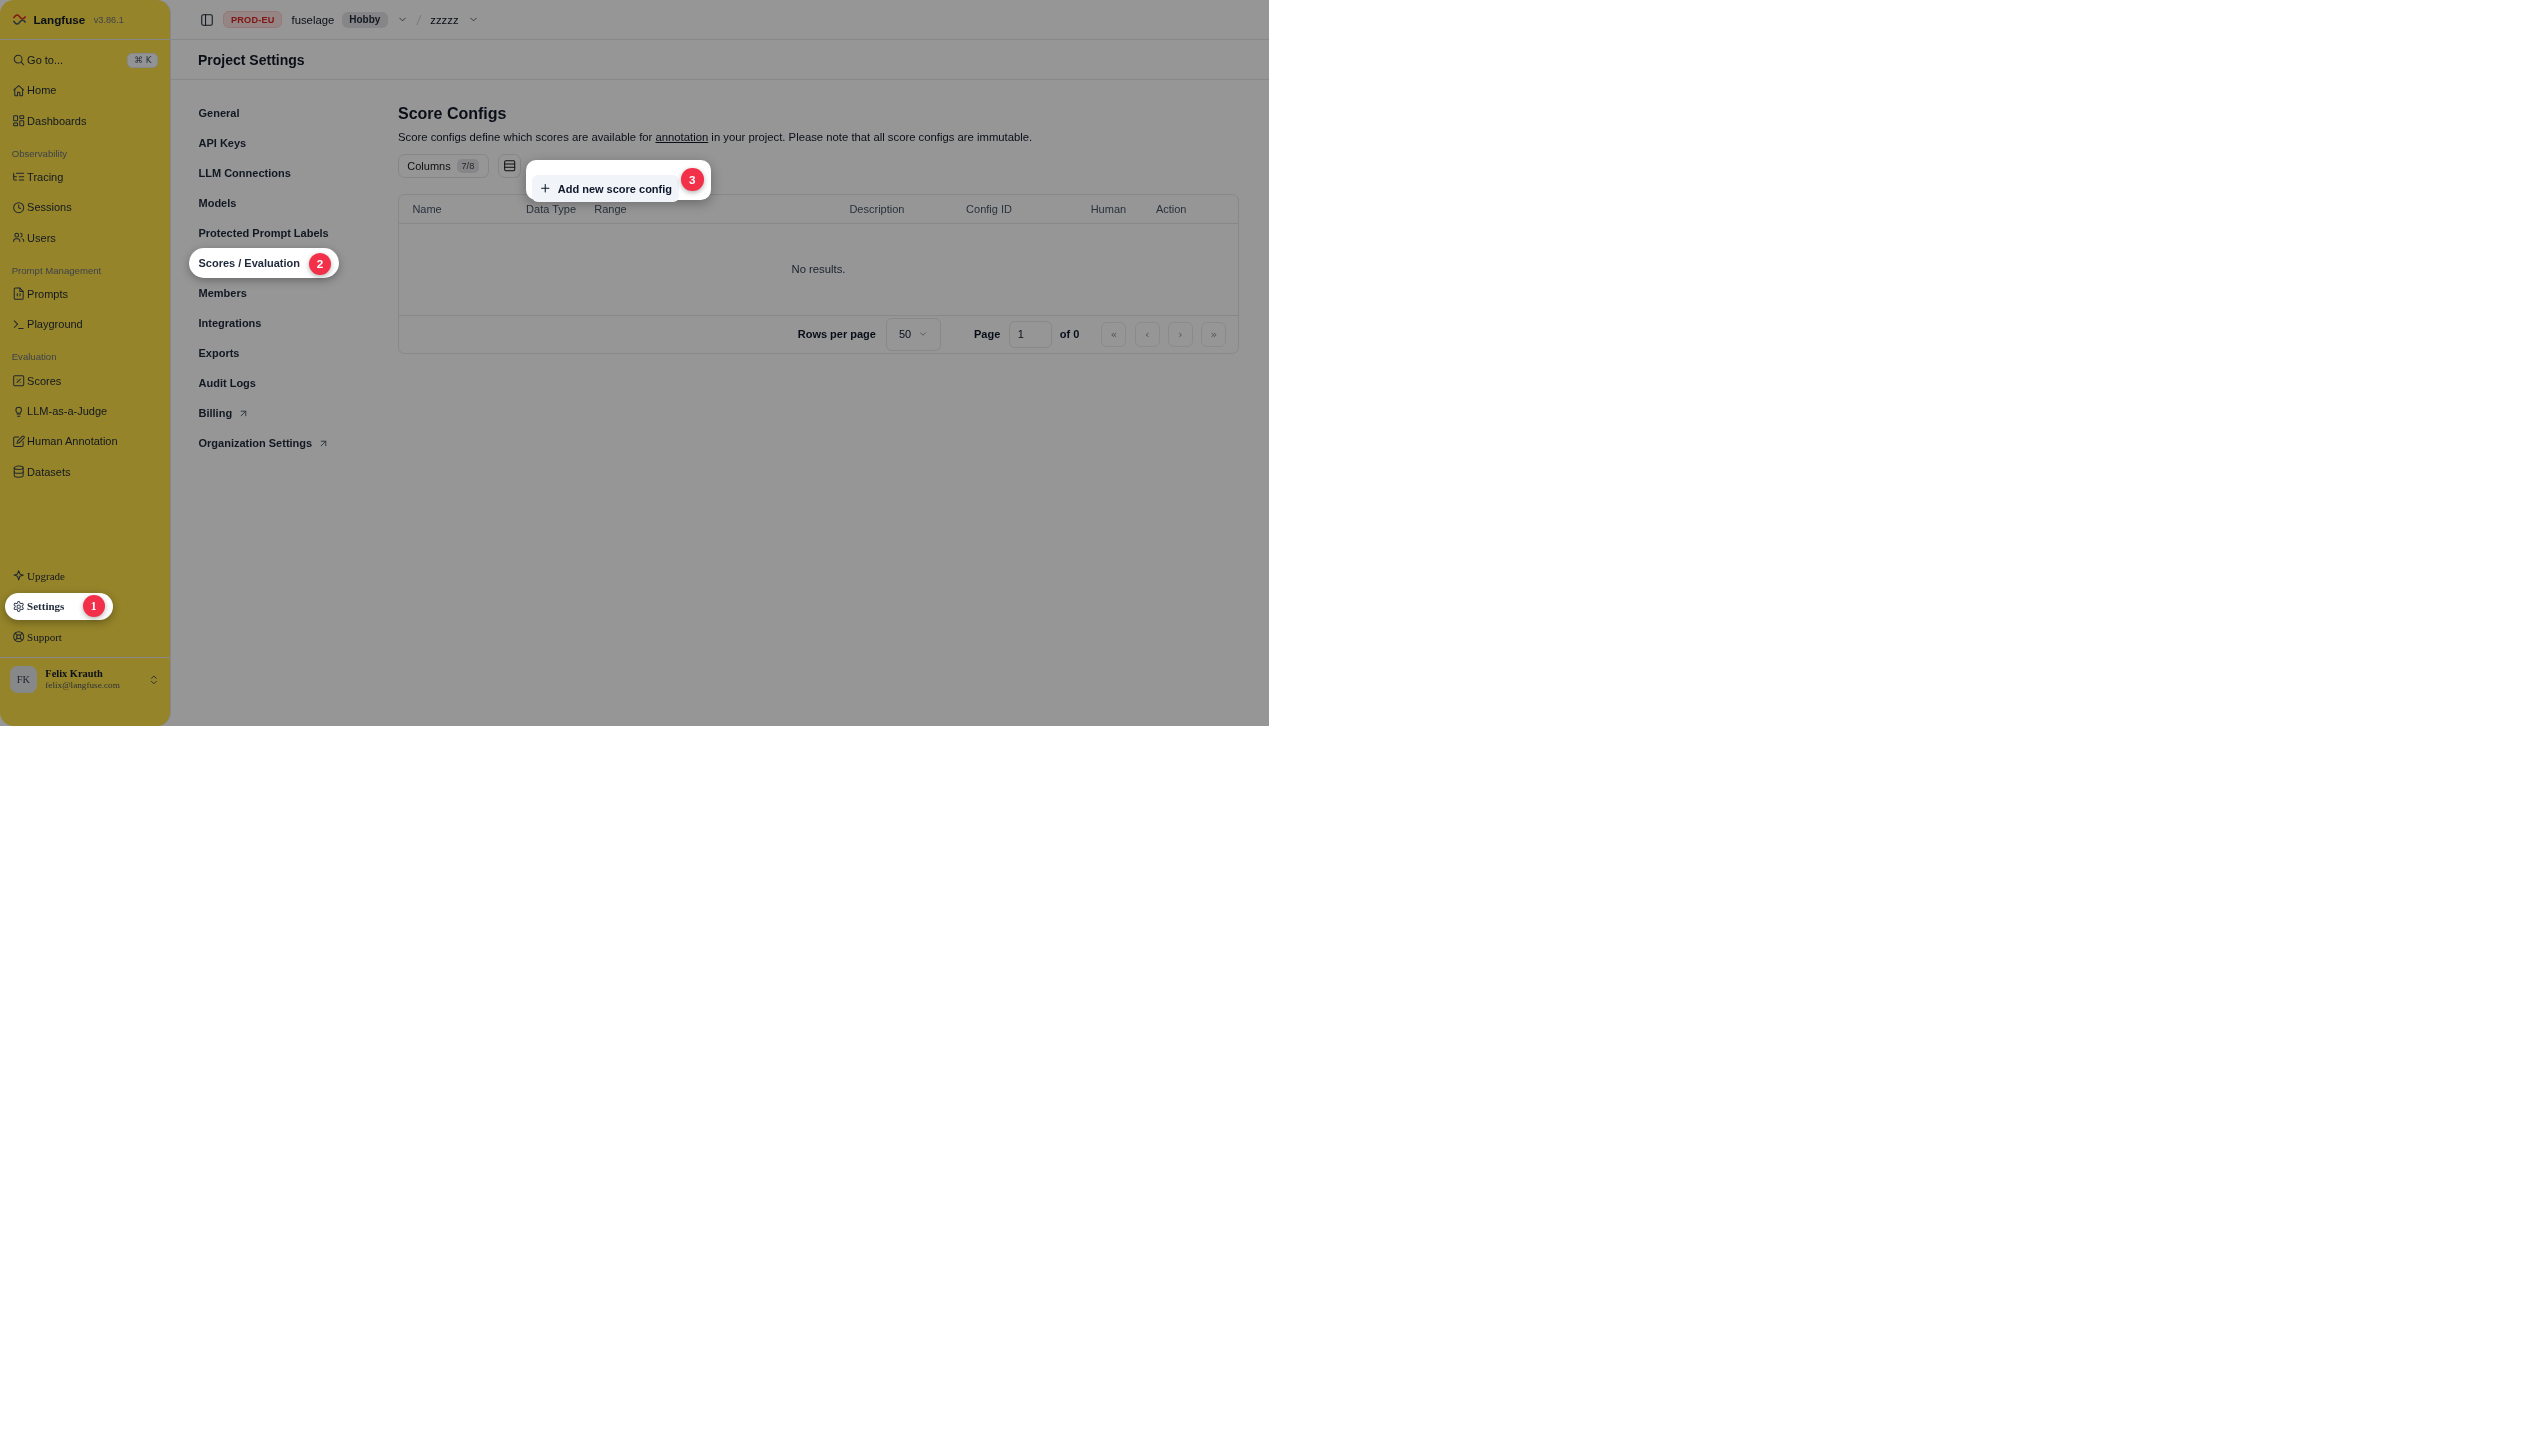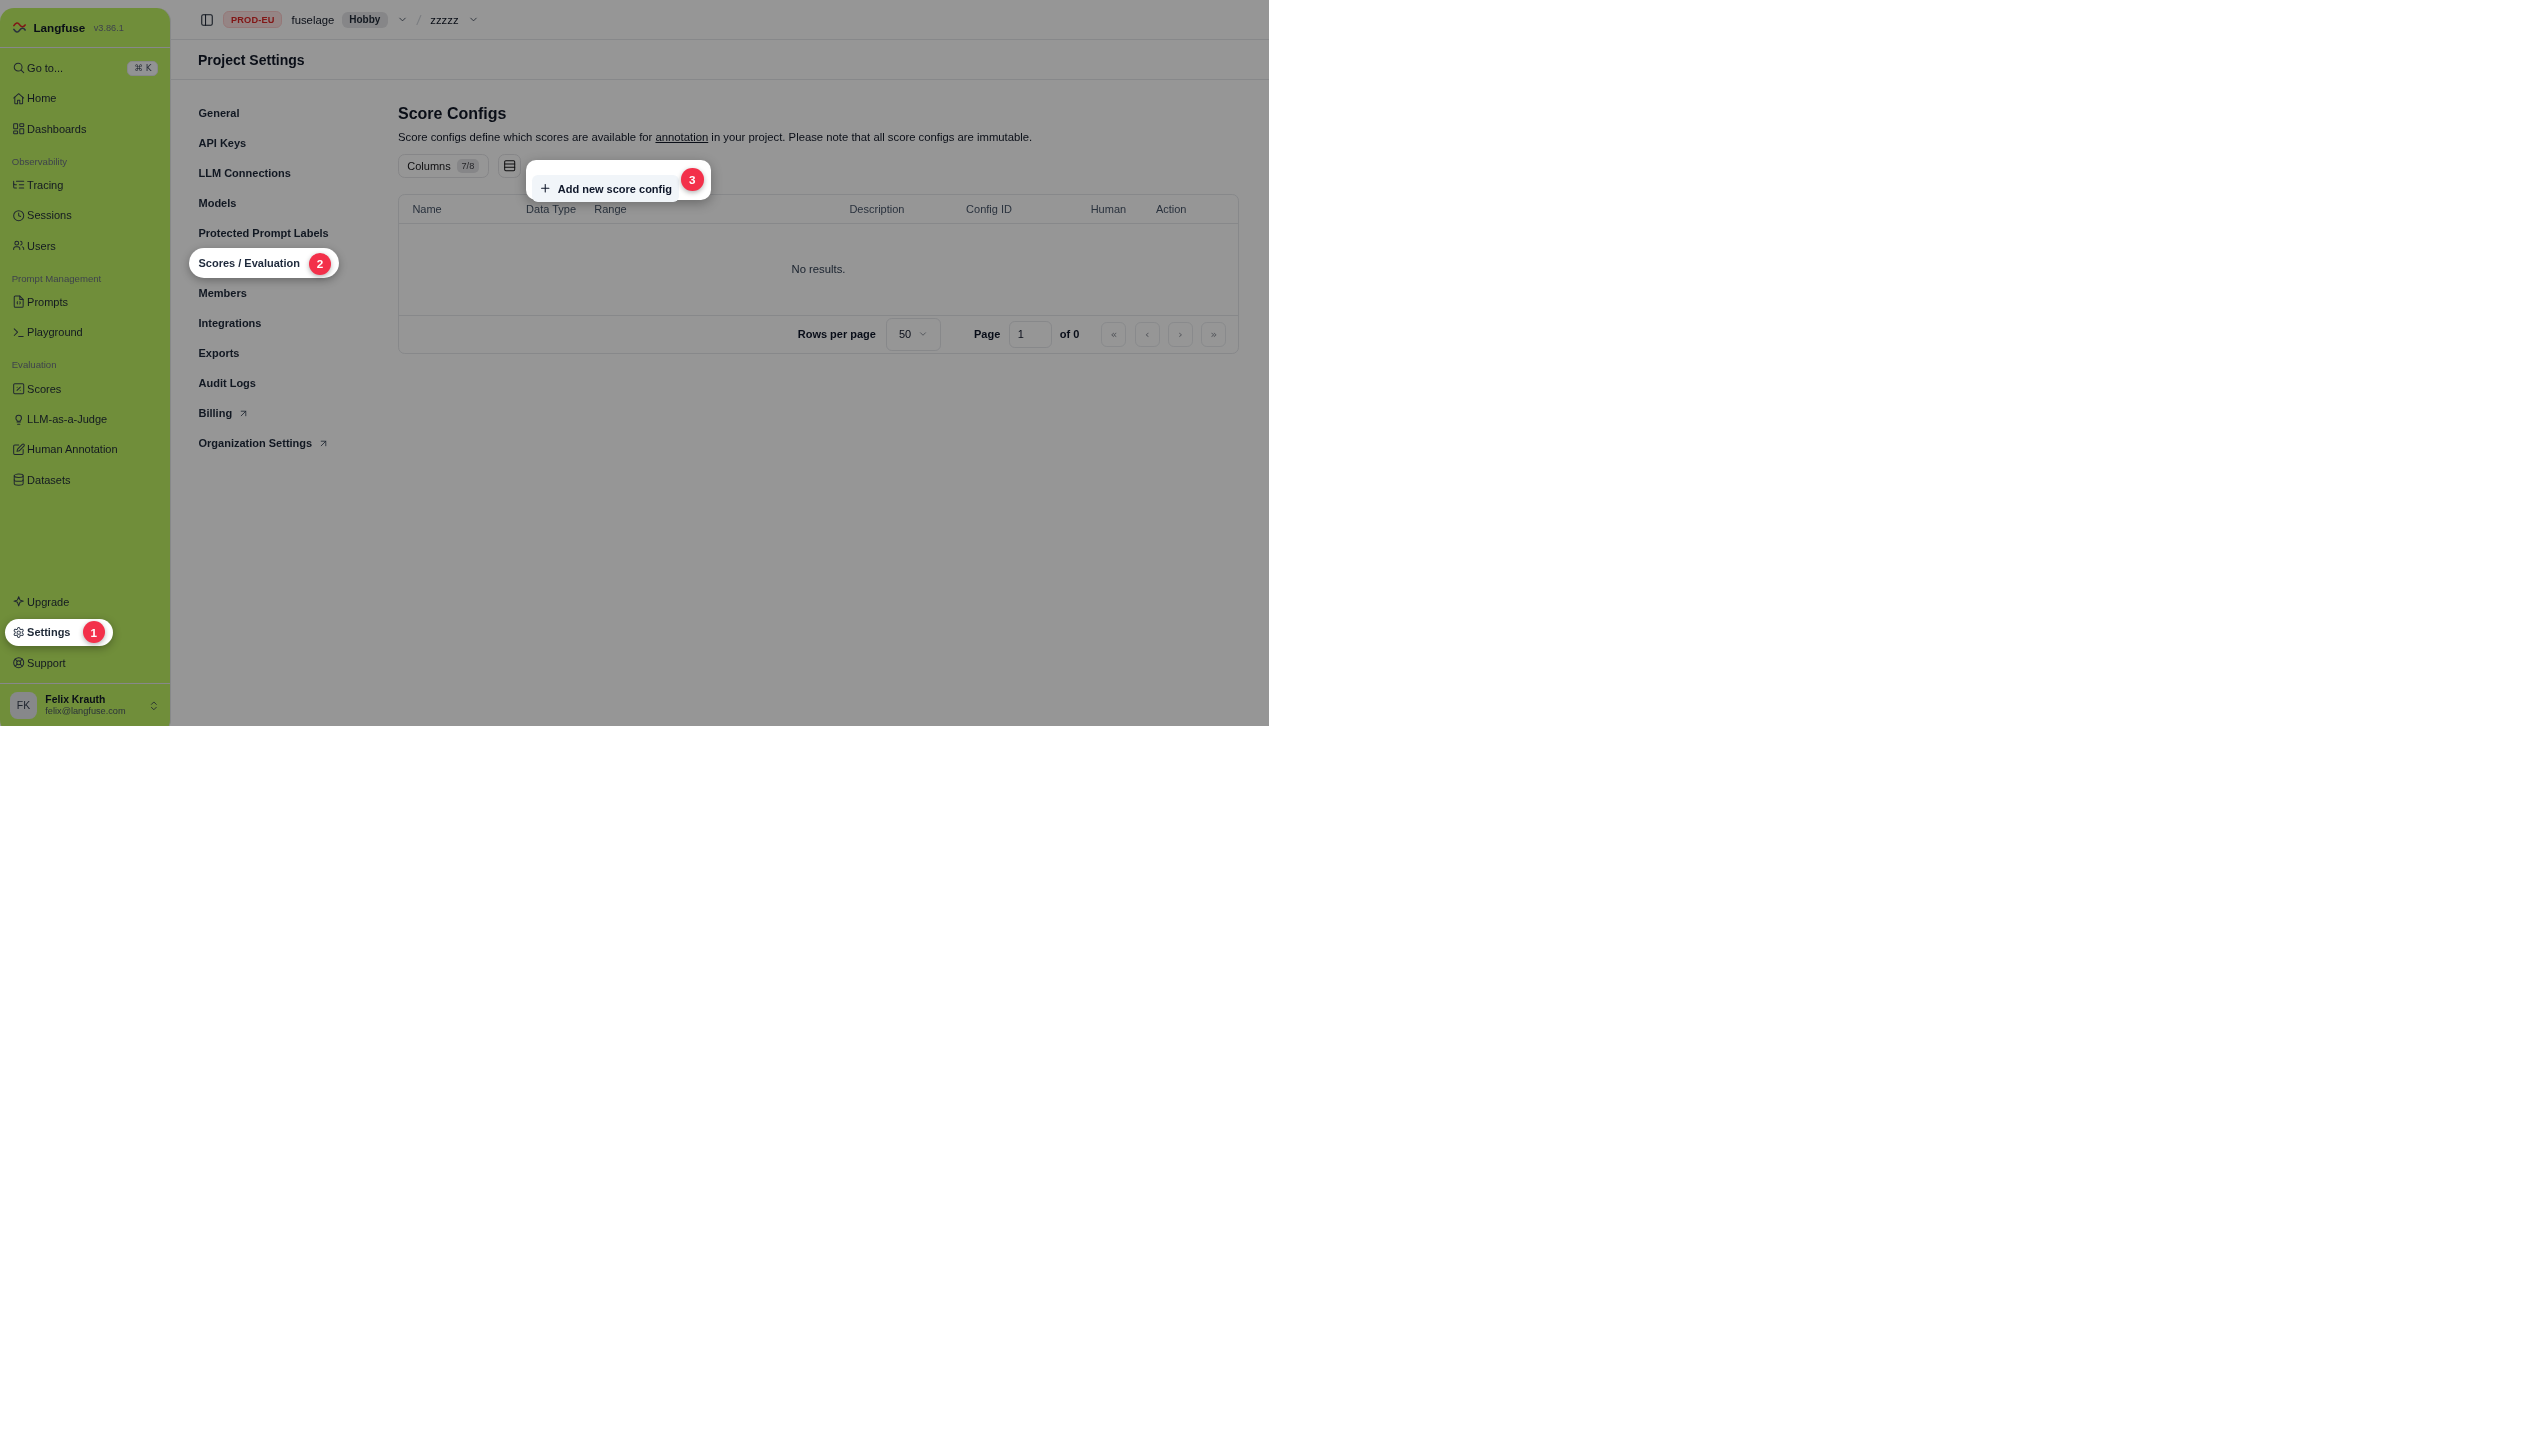--- a/index.html
+++ b/index.html
@@ -11,34 +11,34 @@
     -webkit-font-smoothing:antialiased;
   }
   .ic { flex:none; display:block; }
   svg.ic { stroke:currentColor; fill:none; stroke-width:1.8; stroke-linecap:round; stroke-linejoin:round; }
 
   
   .overlay { position:absolute; inset:0; background:rgba(0,0,0,0.41); z-index:50; pointer-events:none; }
   .spot { position:relative; z-index:60; }
 
   
-  .sidebar { position:absolute; left:0; top:8px; width:171px; height:726px;
-    background:#bef264; border-right:0.8px solid #e5e7eb;border-radius:14px; }
+  .sidebar { position:absolute; left:0; top:0; width:171px; height:726px;
+    background:#fde047; border-right:0.8px solid #e5e7eb;border-radius:14px; }
   .logo-row { height:40px; display:flex; align-items:center; padding-left:11.7px; gap:6.7px;
     border-bottom:0.8px solid #e5e7eb; }
   .logo-name { font-size:11.7px; font-weight:700; color:#111827; }
   .logo-version { font-size:9.2px; color:#6b7280; margin-left:1.7px; }
   .side-list { padding-top:6.7px; }
   .side-row { height:27px; margin:0 5px 3.3px 5px; padding:0 6.7px; border-radius:6.7px;
     display:flex; align-items:center; gap:2px; font-size:11px; color:#1f2937; cursor:pointer; }
   .side-row .ic { color:#374151; }
   .kbd { margin-left:auto; font-family:"DejaVu Sans", sans-serif; font-size:8.8px; color:#4b5563;
     border:0.8px solid #e5e7eb; border-radius:5px; padding:1.7px 5.8px; background:#f9fafb; }
   .side-section { margin:13.4px 11.7px 5px 11.7px; font-size:9.6px; font-weight:500; color:#6b7280; }
-  .side-footer { position:absolute; left:0; right:0; bottom:0; padding-bottom:5px; }
+  .side-footer { position:absolute; left:0; right:0; bottom:0; padding-bottom:23px;font-family:Liberation Serif, serif; }
   .settings-pill { background:#ffffff; border-radius:13.4px; margin:0 0 3.3px 5px; width:108px;
     box-shadow:0 2.5px 8.3px rgba(0,0,0,0.30); }
   .step-badge { width:22px; height:22px; border-radius:50%; background:#f3304a; color:#fff;
     font-size:11.7px; font-weight:700; display:flex; align-items:center; justify-content:center;
     box-shadow:0 1.7px 5px rgba(0,0,0,0.30); }
   .settings-pill .step-badge { position:absolute; right:8.3px; top:2.5px; }
   .user-row { border-top:0.8px solid #e5e7eb; margin-top:6.7px; padding:8.3px 10px 10px 10px;
     display:flex; align-items:center; gap:8.3px; cursor:pointer; }
   .avatar { width:27px; height:27px; border-radius:7.5px; background:#e5e7eb; color:#374151;
     font-size:10.4px; display:flex; align-items:center; justify-content:center; }

